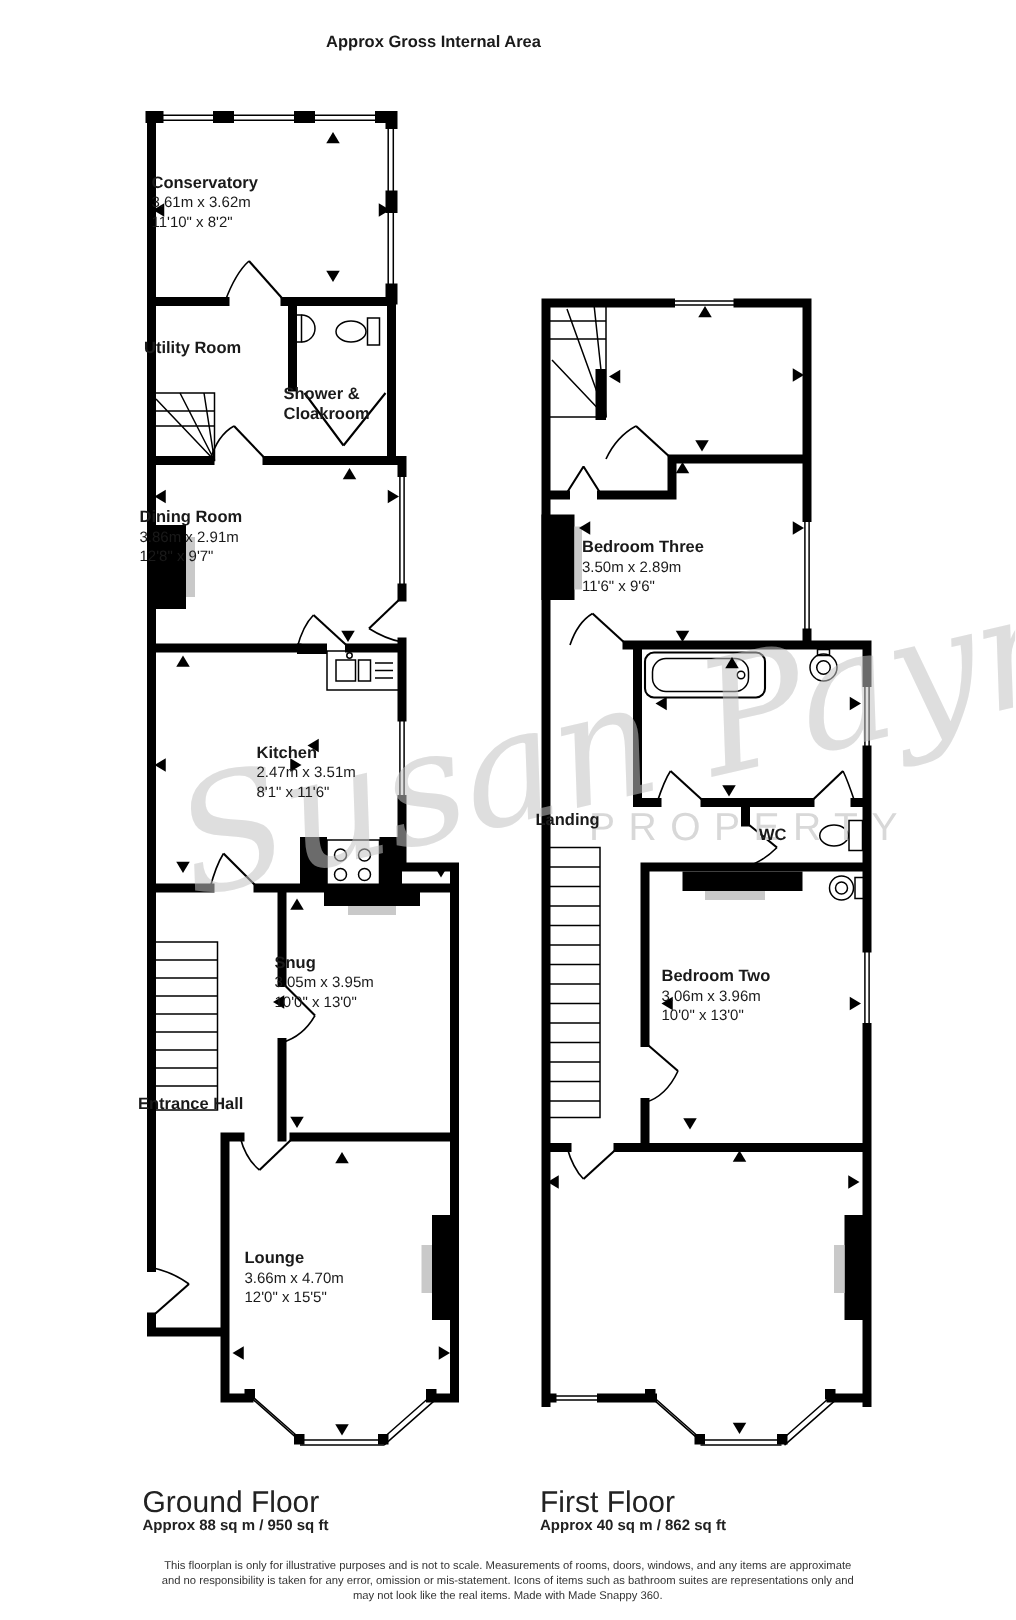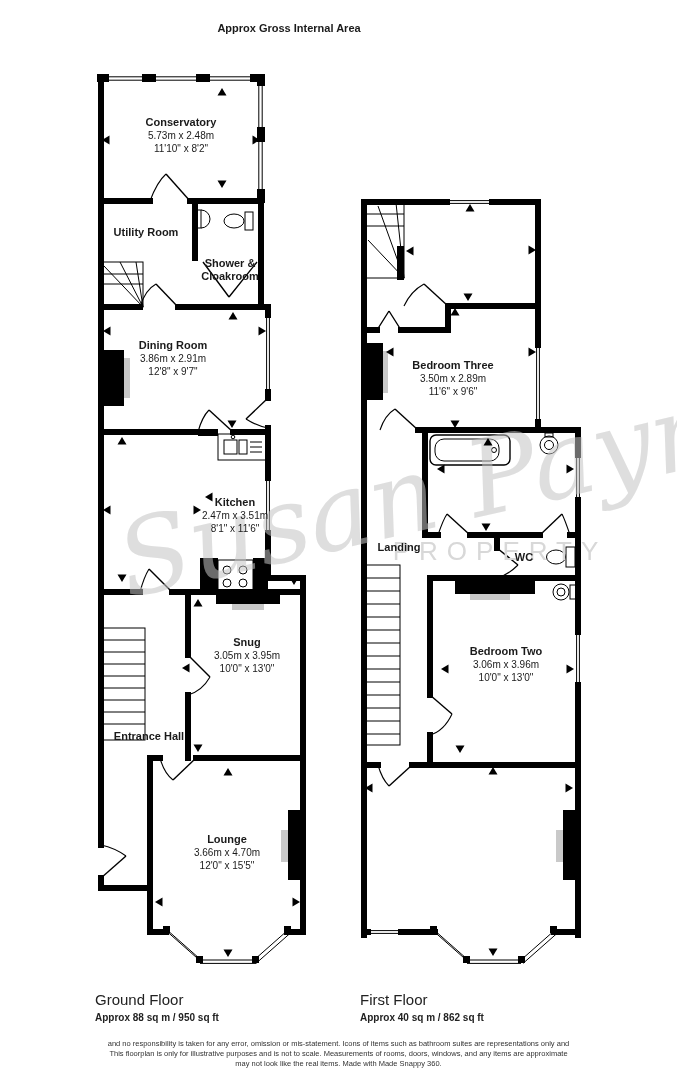--- a/index.html
+++ b/index.html
@@ -1,24 +1,24 @@
 <!DOCTYPE html>
 <html><head>
 <meta charset="utf-8">
 <style>
   html,body{margin:0;padding:0;background:#fff;}
   .page{position:relative;width:677px;height:1080px;background:#fff;overflow:hidden;
         font-family:"Liberation Sans",sans-serif;color:#1a1a1a;}
   .plan-svg{position:absolute;left:0;top:0;}
   .hdr{position:absolute;top:22px;left:0;width:578px;text-align:center;
        font-size:11px;font-weight:bold;line-height:13px;}
-  .room{position:absolute;text-align:center;}
+  .room{position:absolute;}
   .rname{font-size:11px;font-weight:bold;line-height:13px;white-space:nowrap;}
   .rdim{font-size:10px;line-height:13px;white-space:nowrap;}
-  .floorlabel{position:absolute;font-size:15px;color:#222;}
+  .floorlabel{position:absolute;font-size:20px;color:#222;}
   .floorarea{position:absolute;font-size:10px;font-weight:bold;color:#222;}
   .disclaimer{position:absolute;top:1039px;left:0;width:677px;text-align:center;
               font-size:7.5px;line-height:10px;color:#333;}
   
   .w{stroke:#000;stroke-width:6;fill:none;stroke-linecap:square;}
   .t{stroke:#000;stroke-width:1.4;fill:none;}
   .t2{stroke:#000;stroke-width:1;fill:none;}
   .a{stroke:#000;stroke-width:1.1;fill:none;}
   .blk{fill:#000;stroke:none;}
   .hearth{fill:#c9c9c9;stroke:none;}
@@ -279,21 +279,21 @@
       <use href="#tri" transform="translate(460 749) rotate(180)"></use>
       <use href="#tri" transform="translate(493 771)"></use>
       <use href="#tri" transform="translate(369 788) rotate(-90)"></use>
       <use href="#tri" transform="translate(569 788) rotate(90)"></use>
       <use href="#tri" transform="translate(493 952) rotate(180)"></use>
     </g>
   </svg>
 
   <div class="room" style="left:101px;top:116px;width:160px">
     <div class="rname">Conservatory</div>
-    <div class="rdim">5.73m x 2.48m</div>
+    <div class="rdim">3.61m x 3.62m</div>
     <div class="rdim">11'10" x 8'2"</div>
   </div>
   <div class="room" style="left:96px;top:226px;width:100px">
     <div class="rname">Utility Room</div>
   </div>
   <div class="room" style="left:189px;top:257px;width:82px">
     <div class="rname">Shower &amp;</div>
     <div class="rname">Cloakroom</div>
   </div>
   <div class="room" style="left:93px;top:339px;width:160px">
@@ -336,18 +336,18 @@
     <div class="rdim">3.06m x 3.96m</div>
     <div class="rdim">10'0" x 13'0"</div>
   </div>
 
   <div class="floorlabel" style="left:95px;top:991px">Ground Floor</div>
   <div class="floorarea" style="left:95px;top:1012px">Approx 88 sq m / 950 sq ft</div>
   <div class="floorlabel" style="left:360px;top:991px">First Floor</div>
   <div class="floorarea" style="left:360px;top:1012px">Approx 40 sq m / 862 sq ft</div>
 
   <div class="disclaimer">
+    <div>This floorplan is only for illustrative purposes and is not to scale. Measurements of rooms, doors, windows, and any items are approximate</div>
     <div>and no responsibility is taken for any error, omission or mis-statement. Icons of items such as bathroom suites are representations only and</div>
-    <div>This floorplan is only for illustrative purposes and is not to scale. Measurements of rooms, doors, windows, and any items are approximate</div>
     <div>may not look like the real items. Made with Made Snappy 360.</div>
   </div>
 
 </div>
 
 </body></html>

